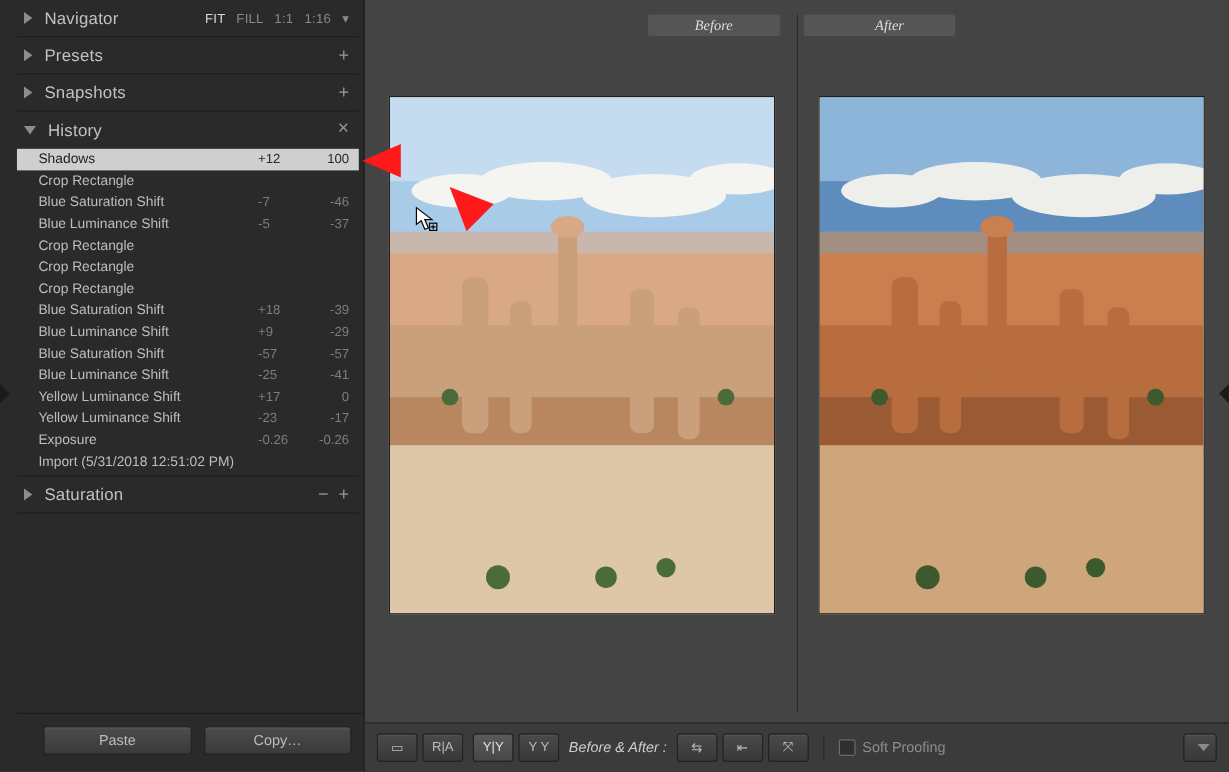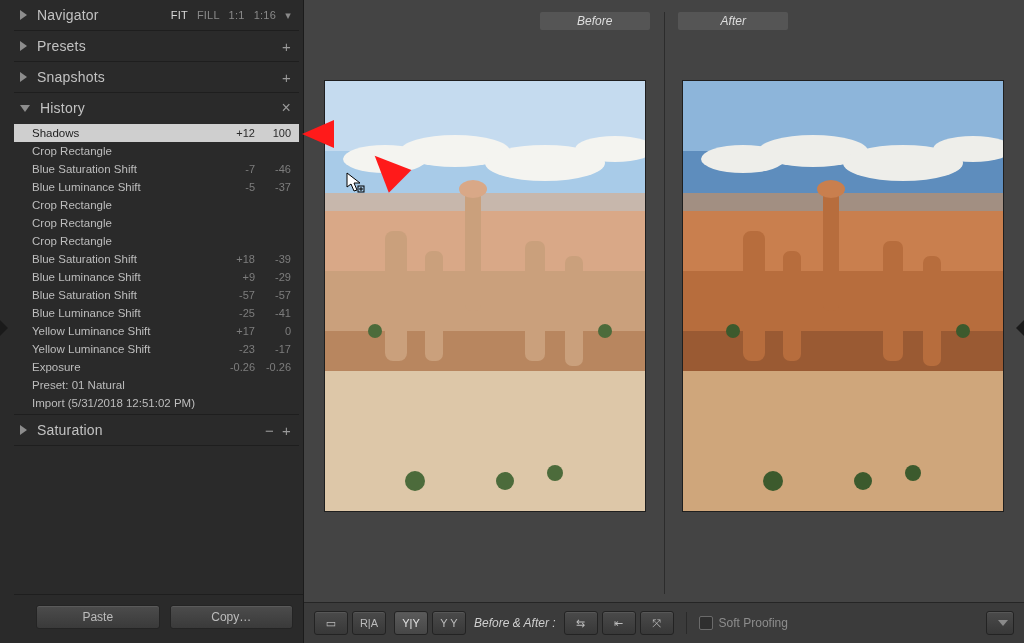--- a/index.html
+++ b/index.html
@@ -102,21 +102,21 @@
     font-size: 11.5px;
     color: #bdbdbd;
     border-radius: 0;
   }
   .history-row.selected {
     background: #cfcfcf;
     color: #1d1d1d;
     font-weight: 500;
   }
   .history-row .name { flex: 1; overflow: hidden; text-overflow: ellipsis; white-space: nowrap; }
-  .history-row .v1 { width: 40px; text-align: right; color: #7d7d7d; font-size: 11px; }
+  .history-row .v1 { width: 40px; text-align: left; color: #7d7d7d; font-size: 11px; }
   .history-row .v2 { width: 36px; text-align: right; color: #7d7d7d; font-size: 11px; }
   .history-row.selected .v1,
   .history-row.selected .v2 { color: #2a2a2a; }
 
   .lp-footer {
     display: flex;
     gap: 10px;
     padding: 10px 10px 14px 22px;
     border-top: 1px solid #1e1e1e;
   }
@@ -160,21 +160,21 @@
     margin-bottom: 50px;
     background: #555555;
     color: #dedede;
     font-size: 12px;
     font-style: italic;
     display: flex;
     align-items: center;
     justify-content: center;
     border-radius: 2px;
   }
-  .compare-label.after { margin-left: -220px; }
+  .compare-label.after { margin-left: -220px; padding-left: 16px; }
   .compare-label.before { margin-left: 220px; }
   .photo-frame {
     width: 320px;
     height: 430px;
     background: #d8c9b0;
     border: 1px solid #1f1f1f;
     position: relative;
     overflow: hidden;
   }
   .photo-frame svg { width: 100%; height: 100%; display: block; }
@@ -398,25 +398,20 @@
               <span class="name">Yellow Luminance Shift</span>
               <span class="v1">-23</span>
               <span class="v2">-17</span>
             </div>
             <div class="history-row">
               <span class="name">Exposure</span>
               <span class="v1">-0.26</span>
               <span class="v2">-0.26</span>
             </div>
             <div class="history-row">
-              <span class="name">Preset: 01 Natural</span>
-              <span class="v1"></span>
-              <span class="v2"></span>
-            </div>
-            <div class="history-row">
               <span class="name">Import (5/31/2018 12:51:02 PM)</span>
               <span class="v1"></span>
               <span class="v2"></span>
             </div>
           </div>
       </div>
 
       <div class="lp-section">
         <div class="lp-header">
           <span class="tri closed"></span>
@@ -434,21 +429,21 @@
           <span>Paste</span>
         </div>
       <div class="lp-btn">
           <span>Copy…</span>
         </div>
     </div>
   </aside>
 
   <main class="main-area">
 
-    <div class="compare-row" style="position:relative;">
+    <div class="compare-row" style="position:relative;font-family:Liberation Serif, serif;">
 
       <div class="compare-pane">
         <div class="compare-label before">Before</div>
         <div class="photo-frame before">
           <svg viewBox="0 0 320 430" preserveAspectRatio="none" class="sky">
             <rect class="sk2" x="0" y="0" width="320" height="120"></rect>
             <rect class="sk1" x="0" y="0" width="320" height="70"></rect>
             <ellipse class="cloud" cx="60" cy="78" rx="42" ry="14"></ellipse>
             <ellipse class="cloud" cx="130" cy="70" rx="55" ry="16"></ellipse>
             <ellipse class="cloud" cx="220" cy="82" rx="60" ry="18"></ellipse>

